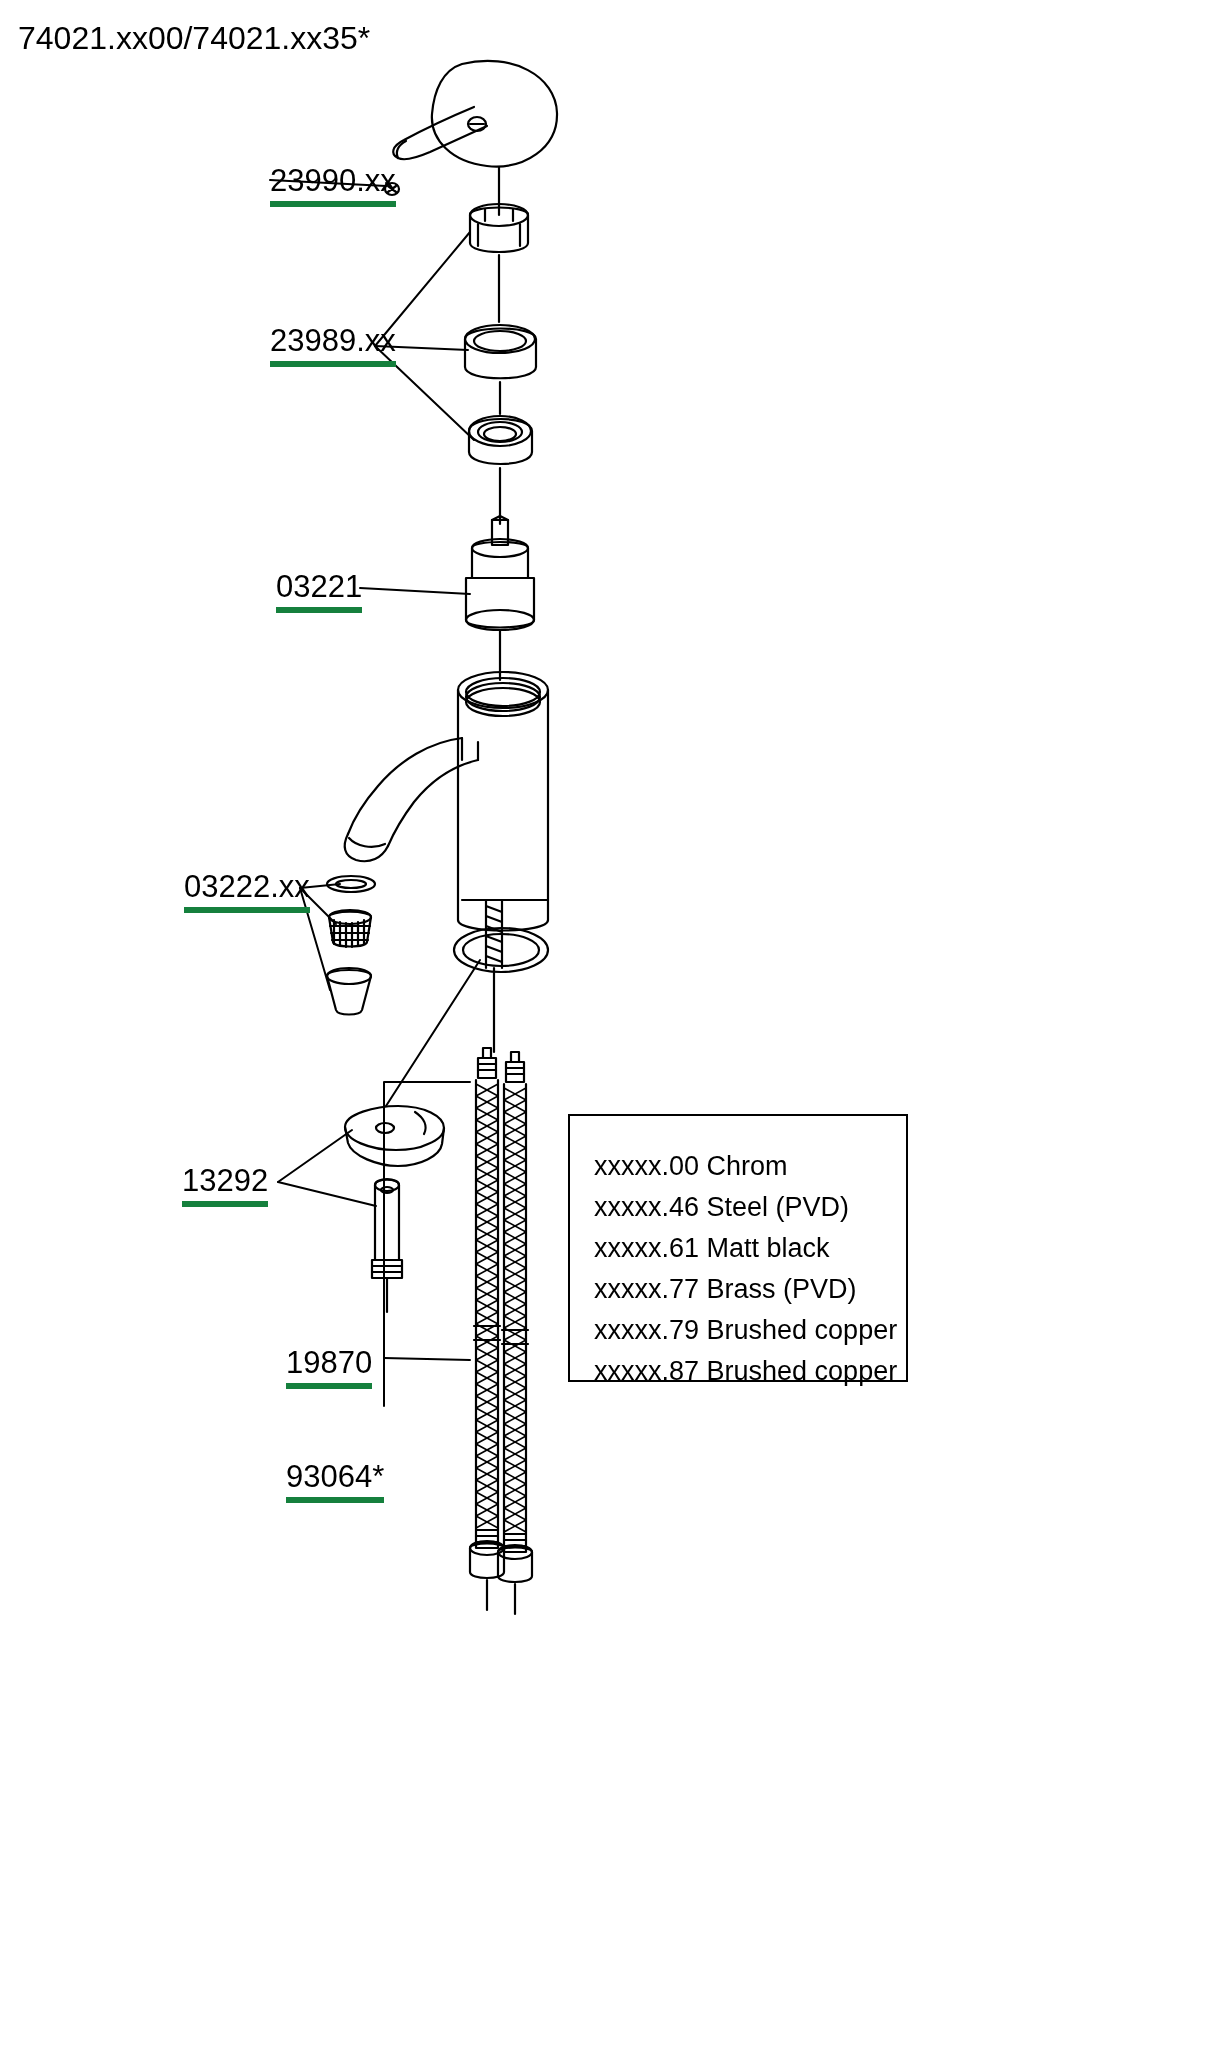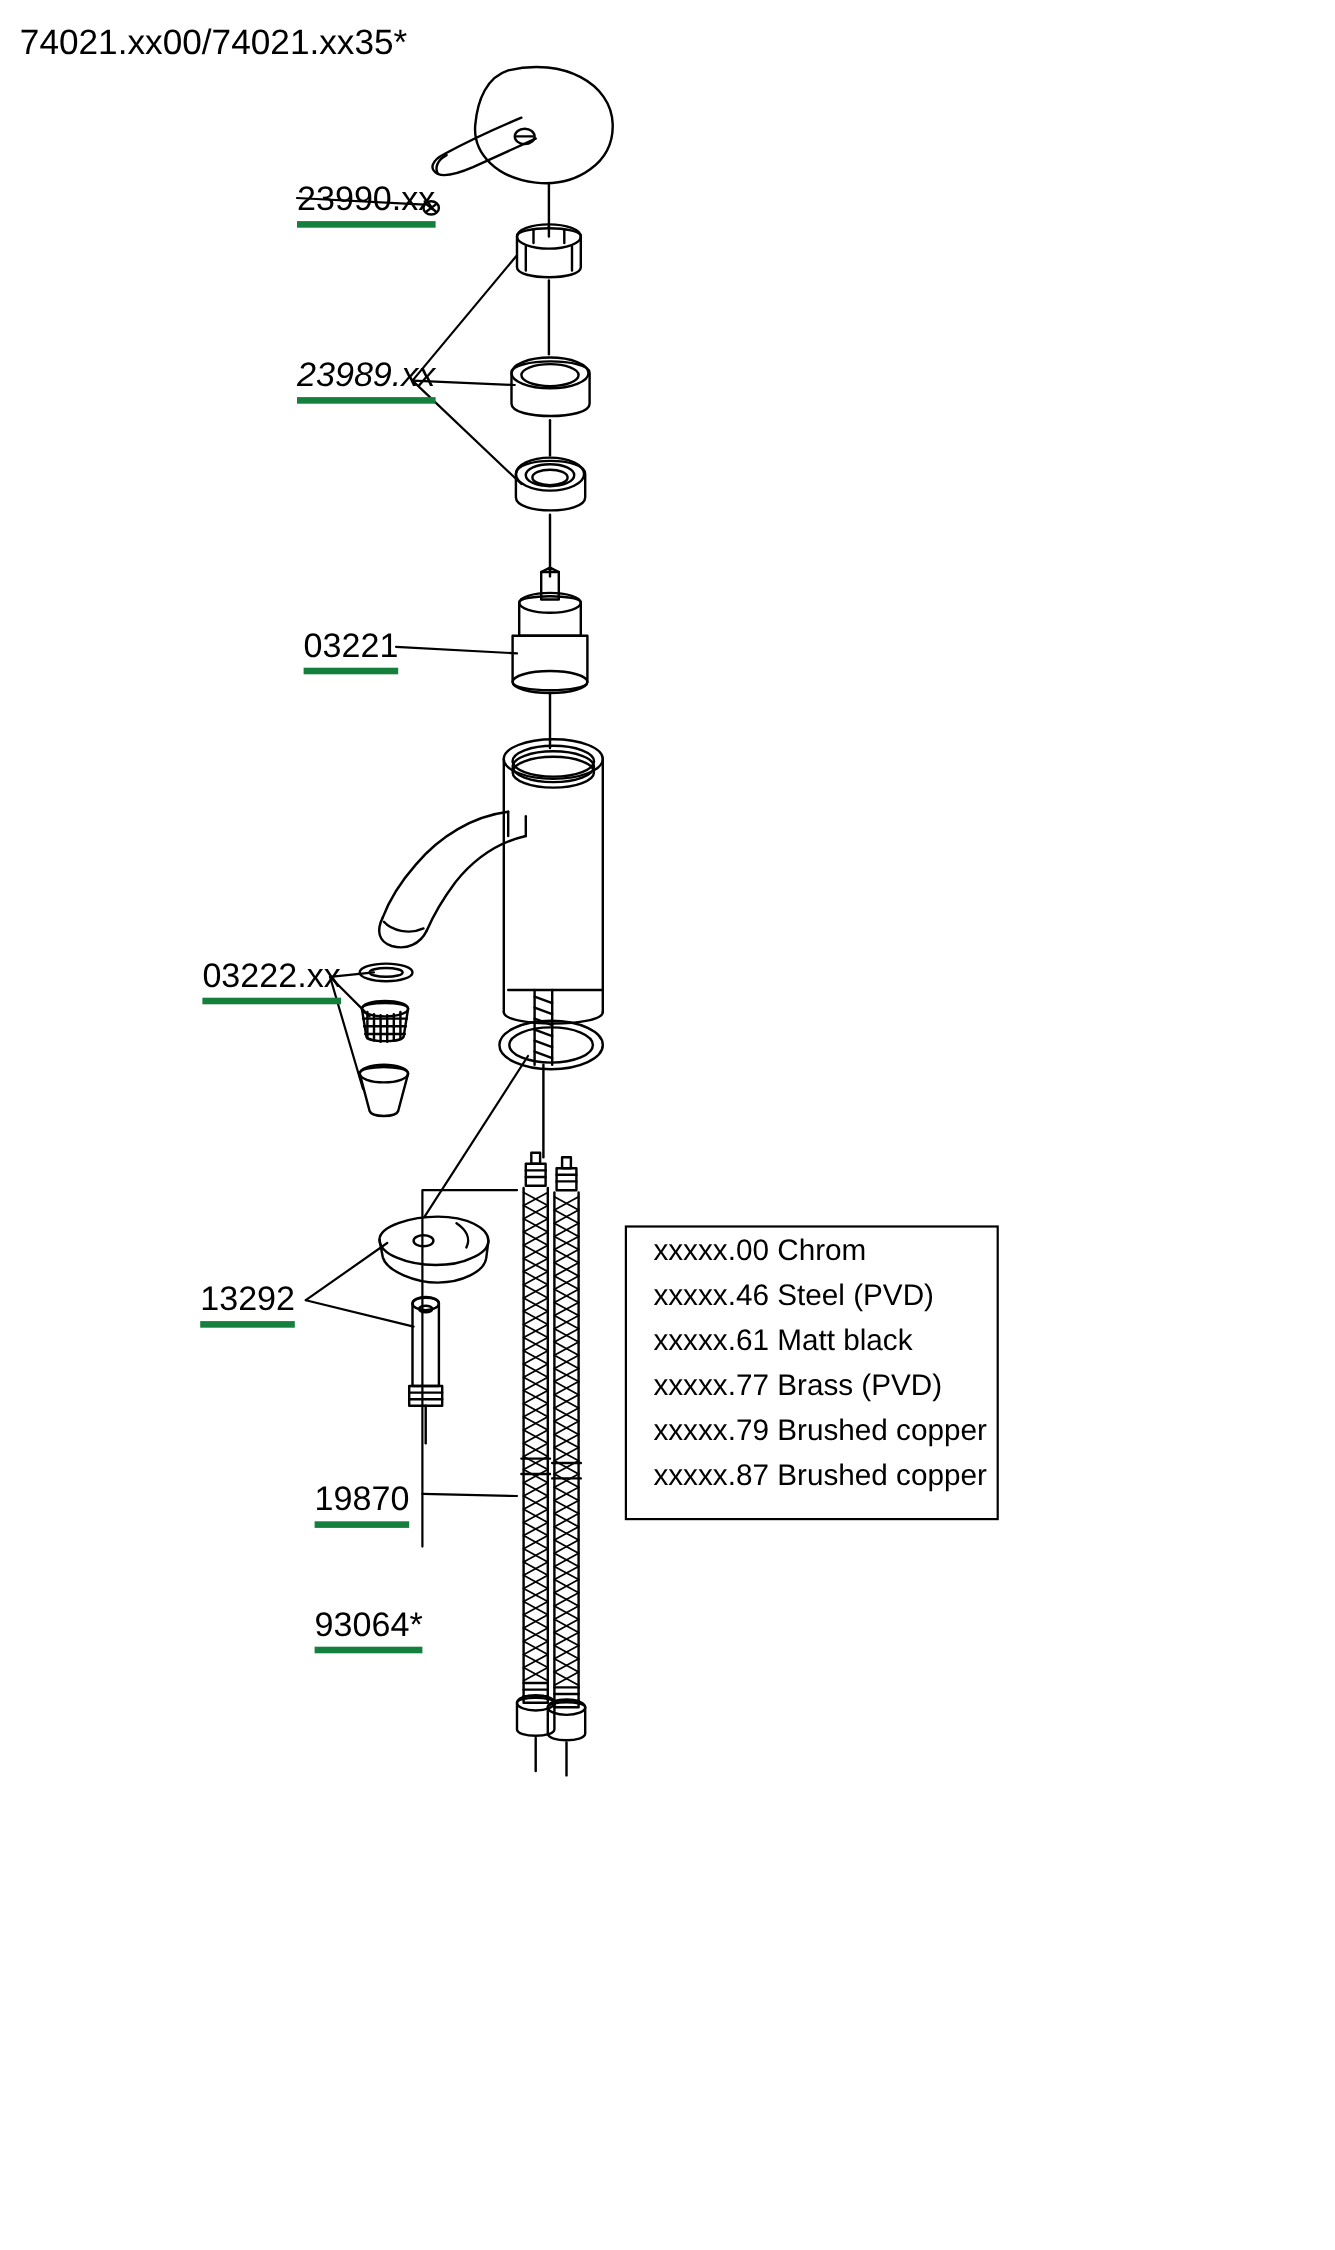--- a/index.html
+++ b/index.html
@@ -46,21 +46,21 @@
   }
   #legend {
     position: absolute;
     left: 568px;
     top: 1114px;
     width: 340px;
     height: 268px;
     border: 2px solid #000;
     box-sizing: border-box;
     background: #fff;
-    padding: 0 0 0 24px;
+    padding: 30px 0 0 24px;
   }
   #legend .legend-line {
     font-size: 27px;
     line-height: 41px;
     white-space: nowrap;
   }
 </style>
 </head>
 <body>
 
@@ -252,21 +252,21 @@
         <path d="M384,1358 L470,1360"></path>
 
         <path d="M384,1406 L384,1082 L470,1082"></path>
 
         <path d="M386,1106 L480,960"></path>
       </g>
     </g>
   </svg>
 
   <div class="lbl underlined" style="left:270px; top:163px;">23990.xx</div>
-  <div class="lbl underlined" style="left:270px; top:323px;font-style:italic;">23989.xx</div>
+  <div class="lbl underlined" style="left:270px; top:323px;">23989.xx</div>
   <div class="lbl underlined" style="left:276px; top:569px;">03221</div>
   <div class="lbl underlined" style="left:184px; top:869px;">03222.xx</div>
   <div class="lbl underlined" style="left:182px; top:1163px;">13292</div>
   <div class="lbl underlined" style="left:286px; top:1345px;">19870</div>
   <div class="lbl underlined" style="left:286px; top:1459px;">93064*</div>
 
   <div id="legend">
     <div class="legend-line">xxxxx.00 Chrom</div>
     <div class="legend-line">xxxxx.46 Steel (PVD)</div>
     <div class="legend-line">xxxxx.61 Matt black</div>

